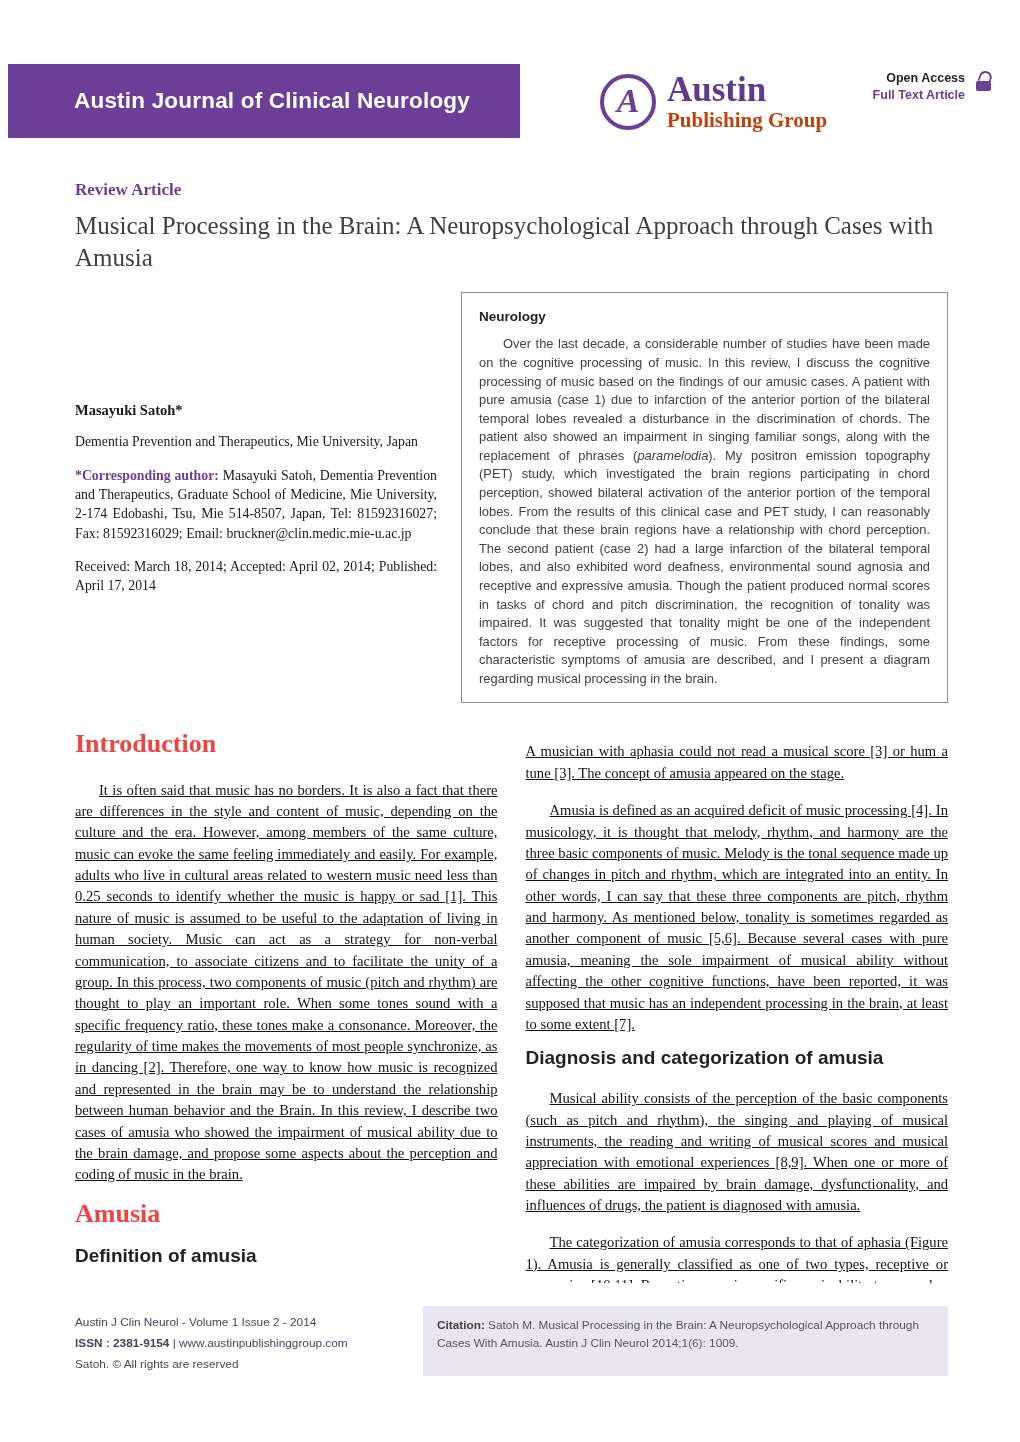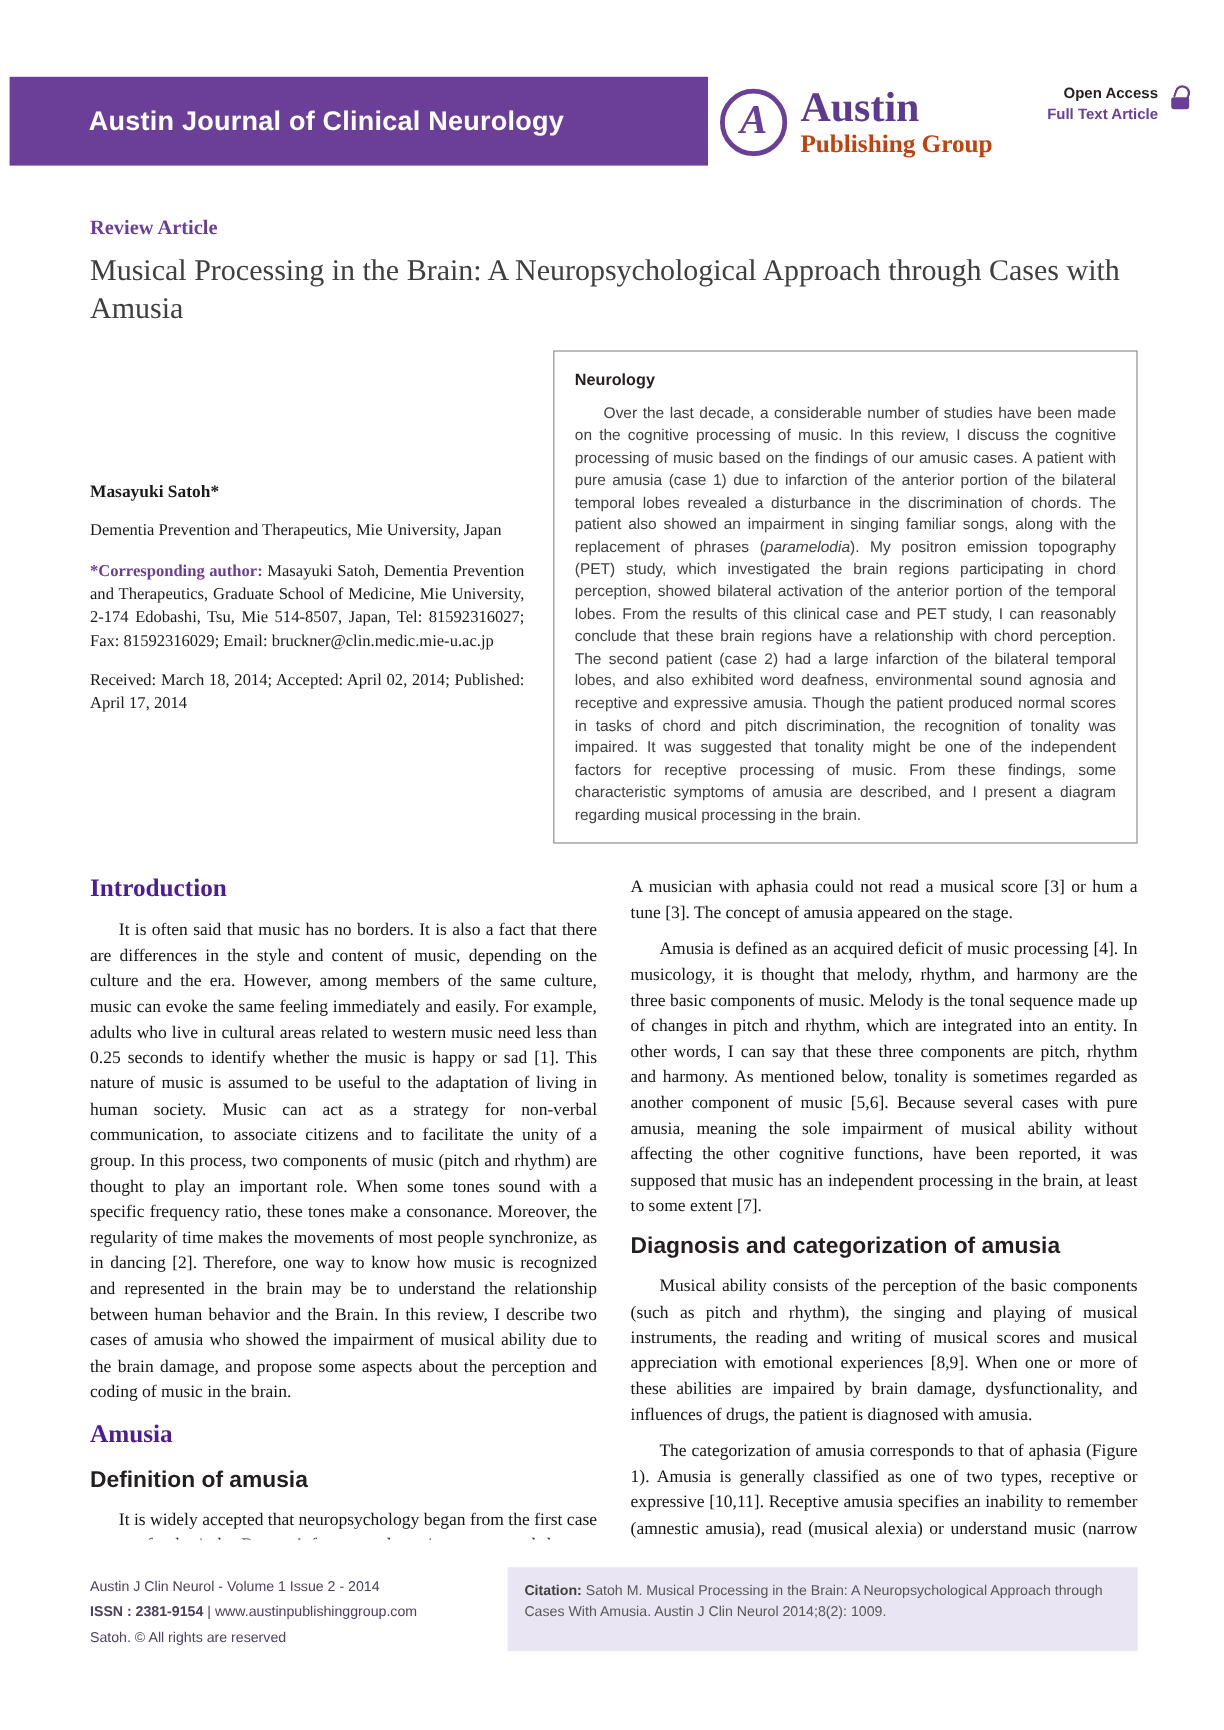--- a/index.html
+++ b/index.html
@@ -3,21 +3,21 @@
 <meta charset="utf-8">
 <style>
   html,body { margin:0; padding:0; background:#e8e8e8; }
   .page {
     width:1020px; height:1442px; position:relative; background:#ffffff;
     overflow:hidden; font-family:"Liberation Serif", serif; margin:0 auto;
   }
 
   
   .banner {
-    position:absolute; left:8px; top:64px; width:582px; height:74px;
+    position:absolute; left:8px; top:64px; width:512px; height:74px;
     background:#6b3f98; display:flex; align-items:center;
     padding-left:66px; box-sizing:border-box;
   }
   .banner .banner-text {
     color:#ffffff; font-family:"Liberation Sans", sans-serif;
     font-weight:bold; font-size:22.5px; letter-spacing:0.2px;
   }
   .logo { position:absolute; left:600px; top:72px; display:flex; align-items:center; gap:11px; }
   .logo-circle {
     width:56px; height:56px; border:4px solid #6b3f98; border-radius:50%;
@@ -65,23 +65,23 @@
     color:#414042; text-align:justify; box-sizing:border-box;
   }
   .abstract-heading { font-weight:bold; font-size:13.5px; color:#231f20; margin-bottom:9px; }
   .abstract-body { text-indent:24px; margin:0; }
   .abstract-keywords { margin-top:11px; text-indent:24px; }
   .kw-label { font-weight:bold; }
 
   
   .columns { display:flex; gap:28px; margin-top:22px; height:558px; overflow:hidden; }
   .col { flex:1; font-size:14.6px; line-height:1.465; color:#141414; text-align:justify; }
-  .col p { margin:4px 0 9px 0; text-indent:24px; }
+  .col p { margin:16px 0 9px 0; text-indent:24px;text-decoration:underline; }
   .col p.flush { text-indent:0; }
-  .section-h { color:#4c1d95; font-size:21px; font-weight:bold; margin:0 0 9px 0; font-family:"Liberation Serif", serif; }
+  .section-h { color:#ef4444; font-size:26px; font-weight:bold; margin:0 0 9px 0; font-family:"Liberation Serif", serif; }
   .section-h.mt { margin-top:5px; }
   .subhead { font-family:"Liberation Sans", sans-serif; font-size:19px; font-weight:bold; color:#231f20; margin:4px 0 9px 0; }
 
   
   .footer { position:absolute; left:75px; right:72px; top:1306px; display:flex; align-items:stretch; }
   .footer-left {
     width:348px; flex:none; font-family:"Liberation Sans", sans-serif;
     font-size:11.8px; color:#4c4160; line-height:1.8; padding-top:6px;
   }
   .footer-left .bold { font-weight:bold; }
@@ -167,17 +167,17 @@
 
   <div class="footer">
     <div class="footer-left">
       <div>Austin J Clin Neurol - Volume 1 Issue 2 - 2014</div>
       <div>
         <span class="bold">ISSN : 2381-9154</span><span> | </span><a href="#">www.austinpublishinggroup.com</a>
       </div>
       <div>Satoh. © All rights are reserved</div>
     </div>
     <div class="footer-citation">
-      <span class="cit-label">Citation:</span><span> Satoh M. Musical Processing in the Brain: A Neuropsychological Approach through Cases With Amusia. Austin J Clin Neurol 2014;8(2): 1009.</span>
+      <span class="cit-label">Citation:</span><span> Satoh M. Musical Processing in the Brain: A Neuropsychological Approach through Cases With Amusia. Austin J Clin Neurol 2014;1(6): 1009.</span>
     </div>
   </div>
 
 </div>
 
 </body></html>

